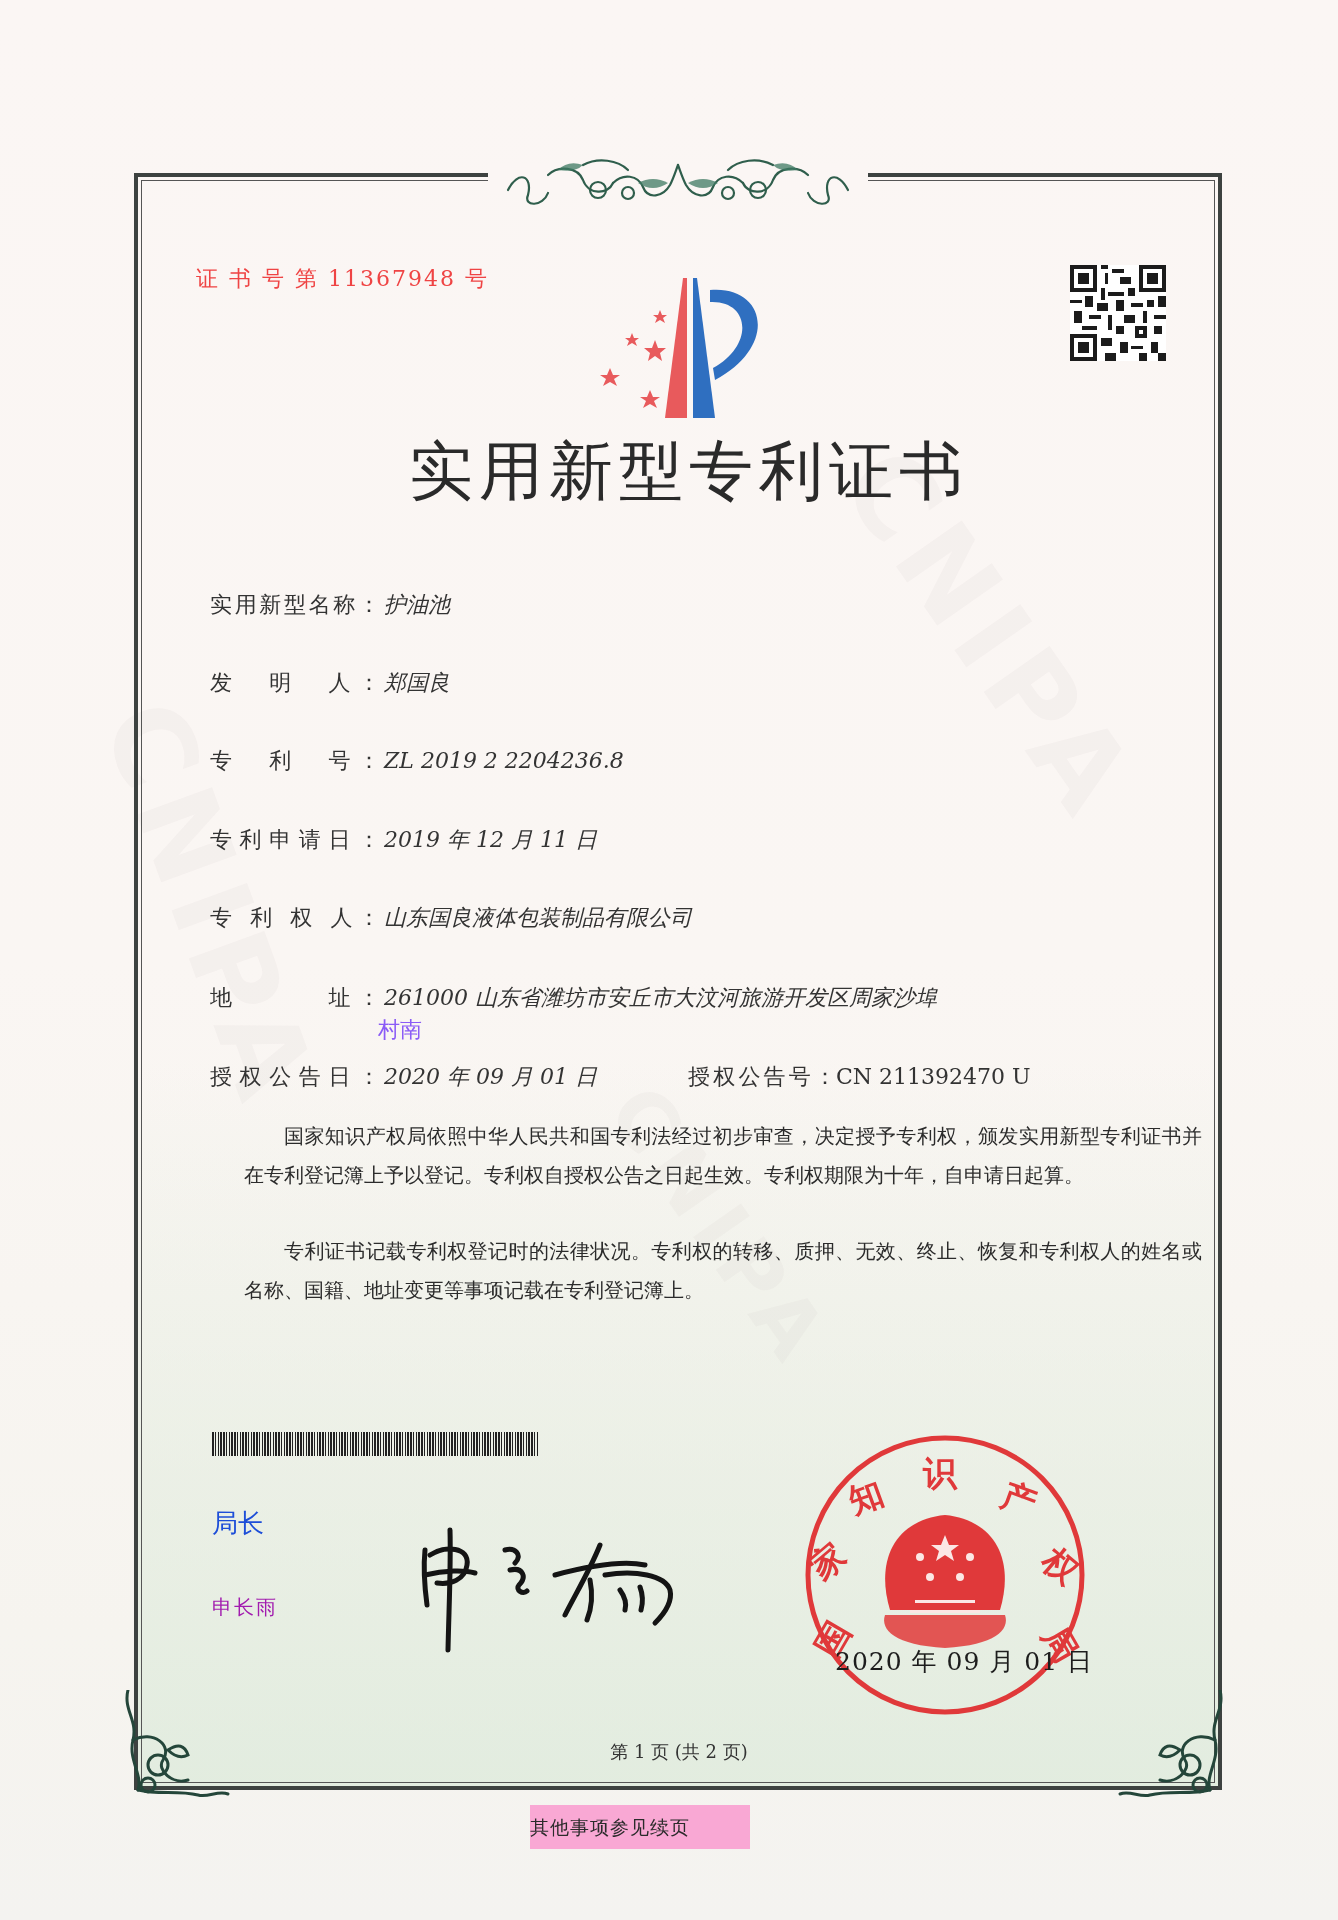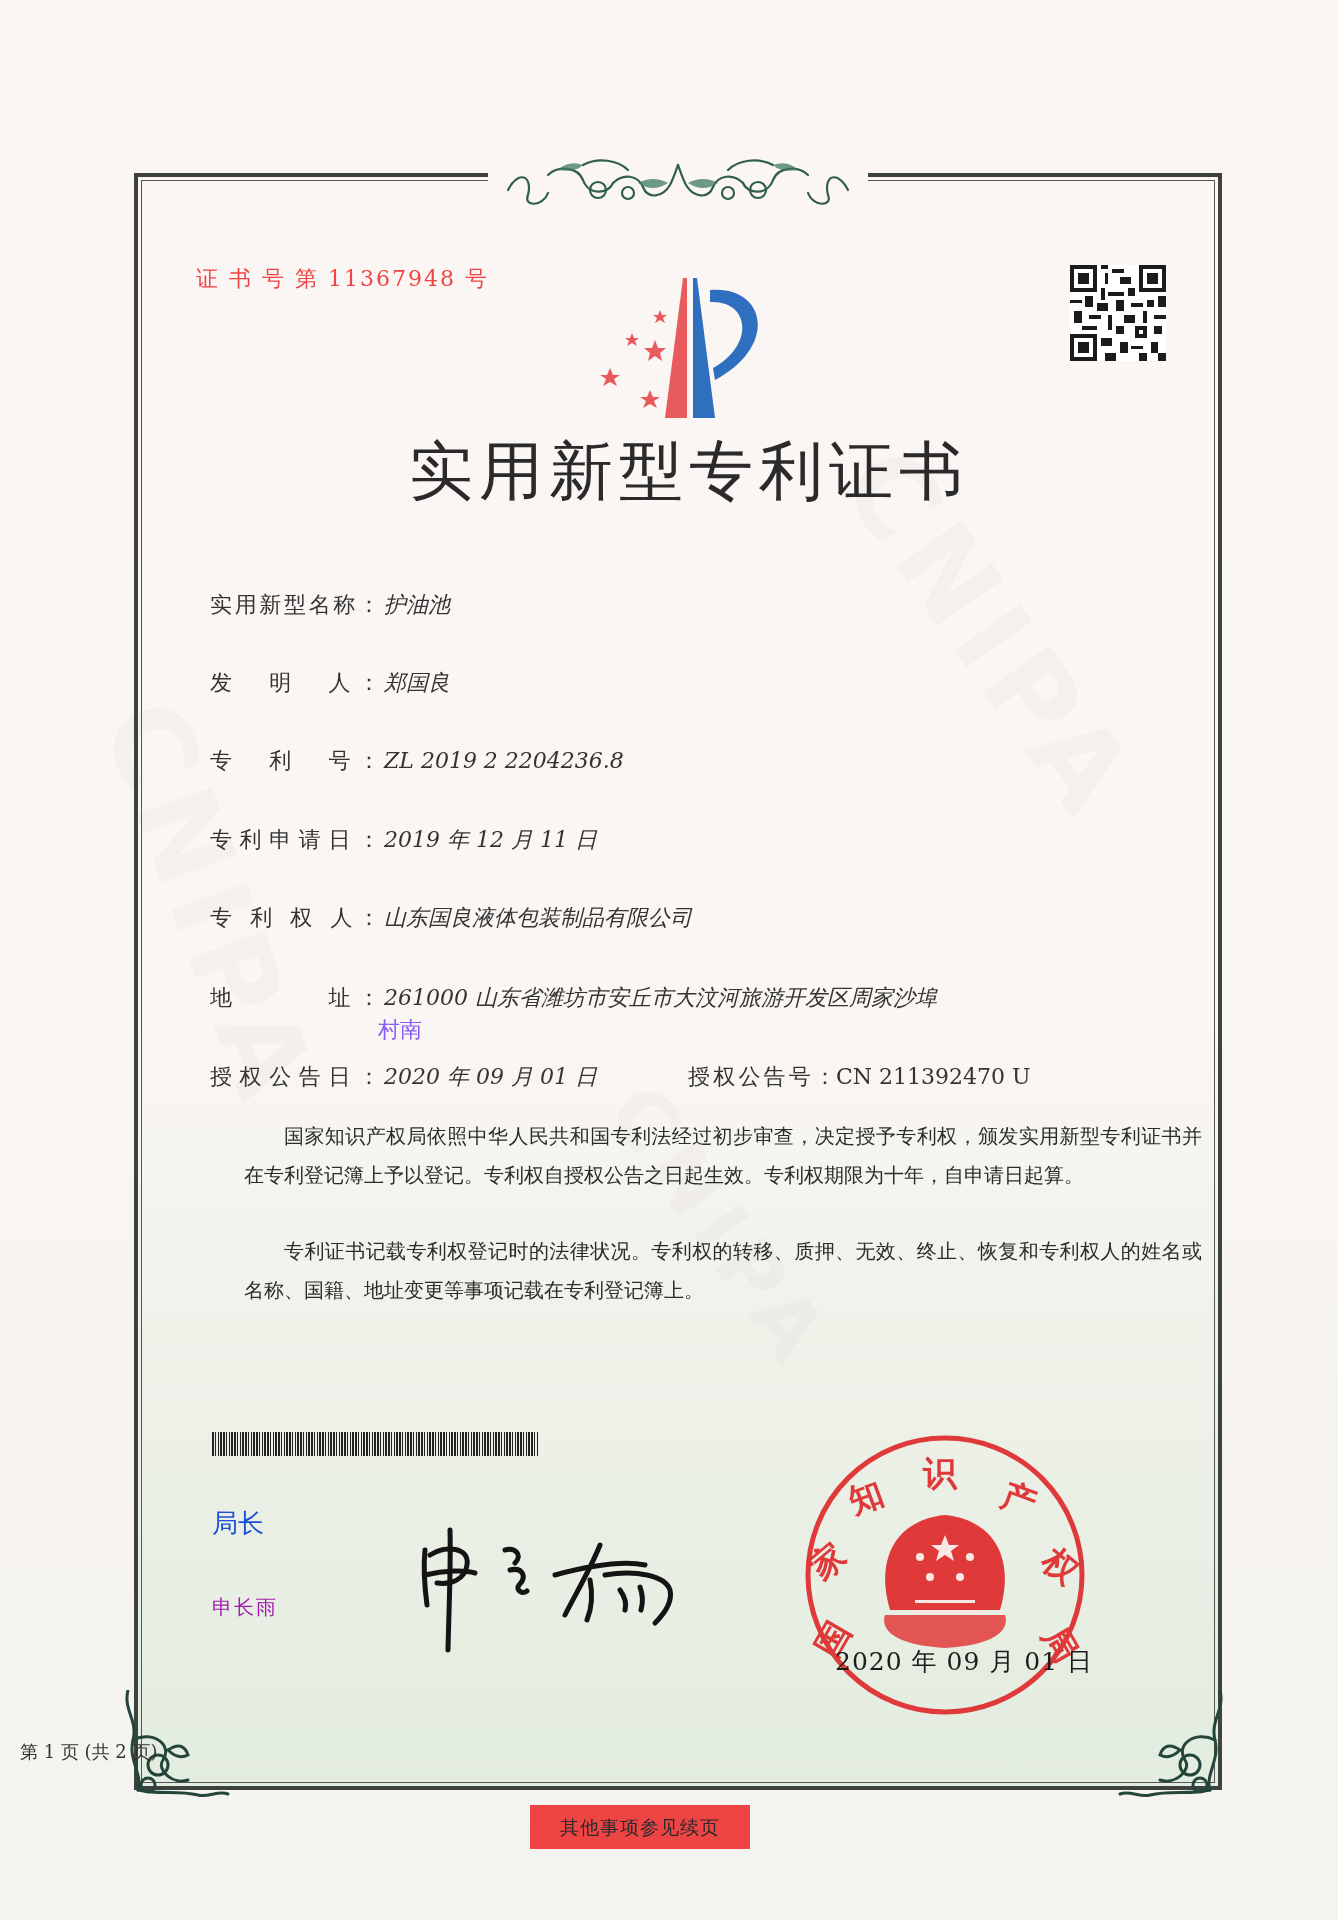--- a/index.html
+++ b/index.html
@@ -60,24 +60,24 @@
   }
   .barcode {
     position:absolute; left:212px; top:1432px; width:326px; height:24px;
     background: repeating-linear-gradient(90deg,#222 0 2px,transparent 2px 3px,#222 3px 4px,transparent 4px 6px,#222 6px 7px,transparent 7px 8px,#222 8px 10px,transparent 10px 11px);
   }
   .director-title { position:absolute; left:212px; top:1506px; font-size:26px; font-family:"DejaVu Sans", sans-serif; color:#1d4ed8; }
   .director-name { position:absolute; left:212px; top:1594px; font-size:20px; font-family:"DejaVu Sans", sans-serif; color:#a21caf; letter-spacing:2px; }
   .signature { position:absolute; left:415px; top:1525px; width:290px; height:130px; }
   .seal { position:absolute; left:795px; top:1430px; width:300px; height:290px; }
   .seal-date { position:absolute; left:835px; top:1645px; font-size:25px; color:#1d1d1d; letter-spacing:1px; white-space:nowrap; }
-  .page-num { position:absolute; left:0; width:1338px; top:1740px; font-size:18px; color:#333; padding-left:20px; box-sizing:border-box; }
+  .page-num { position:absolute; left:0; width:1338px; top:1740px; text-align:center; font-size:18px; color:#333; padding-left:20px; box-sizing:border-box; }
   .continue-box {
-    position:absolute; left:530px; top:1805px; width:220px; height:44px; background:#ef4444;
-    font-size:19px; text-align:center; line-height:44px; color:#2b2b2b; letter-spacing:1px;
+    position:absolute; left:530px; top:1805px; width:220px; height:44px; background:#f9a8d4;
+    font-size:19px; text-align:left; line-height:44px; color:#2b2b2b; letter-spacing:1px;
   }
 </style>
 </head>
 <body>
 
 <div class="page-tint"></div>
 <div class="watermark">CNIPA</div>
 <div class="watermark w2">CNIPA</div>
 <div class="watermark w3">CNIPA</div>
 

